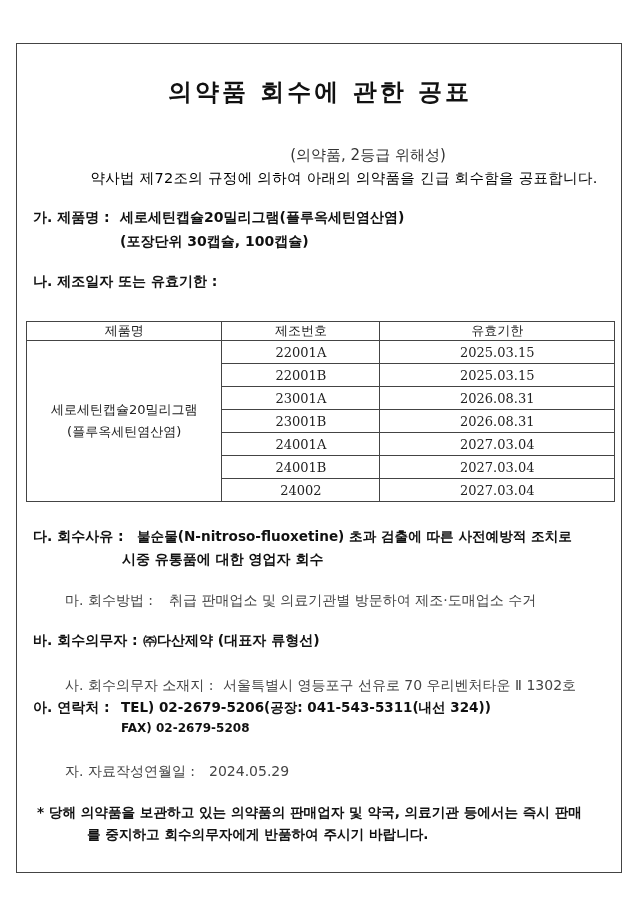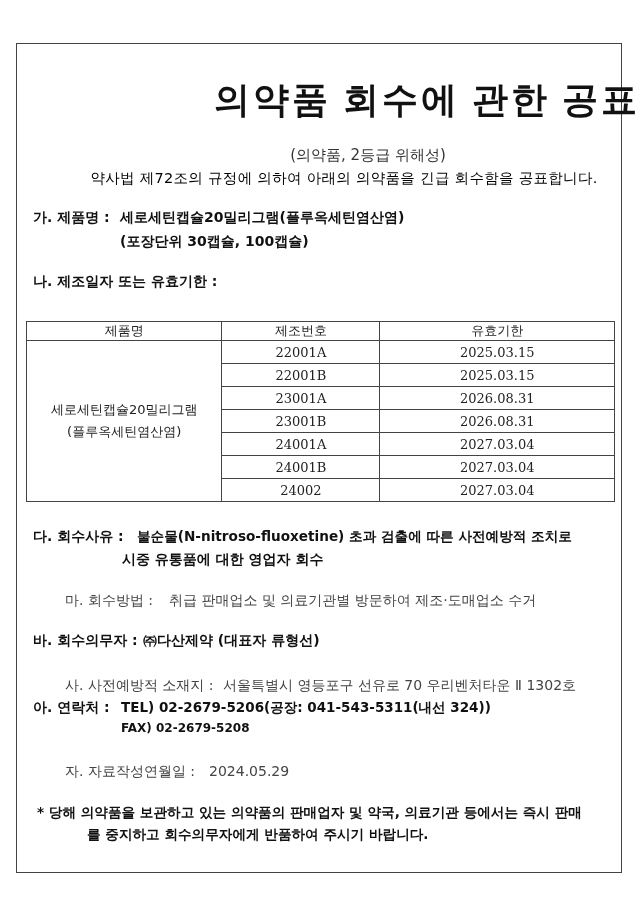--- a/index.html
+++ b/index.html
@@ -9,22 +9,22 @@
     color: #111;
   }
   .frame {
     position: absolute; left: 16px; top: 43px;
     width: 606px; height: 830px;
     border: 1.5px solid #444;
     box-sizing: border-box;
   }
   .abs { position: absolute; white-space: nowrap; }
   .title {
-    left: 0; width: 640px; top: 76px; text-align: right;
-    font-size: 36px; font-weight: bold; letter-spacing: 3px; color: #111; font-family: Liberation Serif, serif;
+    left: 0; width: 640px; top: 76px; text-align: center;
+    font-size: 24px; font-weight: bold; letter-spacing: 3px; color: #111;
   }
   .subtitle {
     left: 0; width: 640px; top: 146px; text-align: center;
     font-size: 15px; color: #333; margin-left: 48px;
   }
   .intro {
     left: 0; width: 640px; top: 169px; text-align: center;
     font-size: 14.5px; color: #000000; letter-spacing: 0.3px; padding-left: 24px;
   }
   .sec { font-size: 14px; }
@@ -112,21 +112,21 @@
 <div class="abs sec bold" style="left:33px; top:528px;">다. 회수사유 :</div>
 <div class="abs sec bold" style="left:137px; top:528px; font-size:13.6px;">불순물(N-nitroso-fluoxetine) 초과 검출에 따른 사전예방적 조치로</div>
 <div class="abs sec bold" style="left:122px; top:551px;">시중 유통품에 대한 영업자 회수</div>
 
 <div class="abs sec light" style="left:33px; top:592px;">마. 회수방법 :</div>
 <div class="abs sec light" style="left:137px; top:592px;">취급 판매업소 및 의료기관별 방문하여 제조·도매업소 수거</div>
 
 <div class="abs sec bold" style="left:33px; top:632px;">바. 회수의무자 :</div>
 <div class="abs sec bold" style="left:143px; top:632px;">㈜다산제약 (대표자 류형선)</div>
 
-<div class="abs sec light" style="left:33px; top:677px;">사. 사전예방적 소재지 :</div>
+<div class="abs sec light" style="left:33px; top:677px;">사. 회수의무자 소재지 :</div>
 <div class="abs sec light" style="left:191px; top:677px;">서울특별시 영등포구 선유로 70 우리벤처타운 Ⅱ 1302호</div>
 
 <div class="abs sec bold" style="left:33px; top:699px;">아. 연락처 :</div>
 <div class="abs sec bold" style="left:121px; top:699px; font-size:13.5px;">TEL) 02-2679-5206(공장: 041-543-5311(내선 324))</div>
 <div class="abs sec bold" style="left:121px; top:721px; font-size:12px;">FAX) 02-2679-5208</div>
 
 <div class="abs sec light" style="left:33px; top:763px;">자. 자료작성연월일 :</div>
 <div class="abs sec light" style="left:177px; top:763px;">2024.05.29</div>
 
 <div class="abs sec bold" style="left:37px; top:804px; font-size:13.6px;">* 당해 의약품을 보관하고 있는 의약품의 판매업자 및 약국, 의료기관 등에서는 즉시 판매</div>

